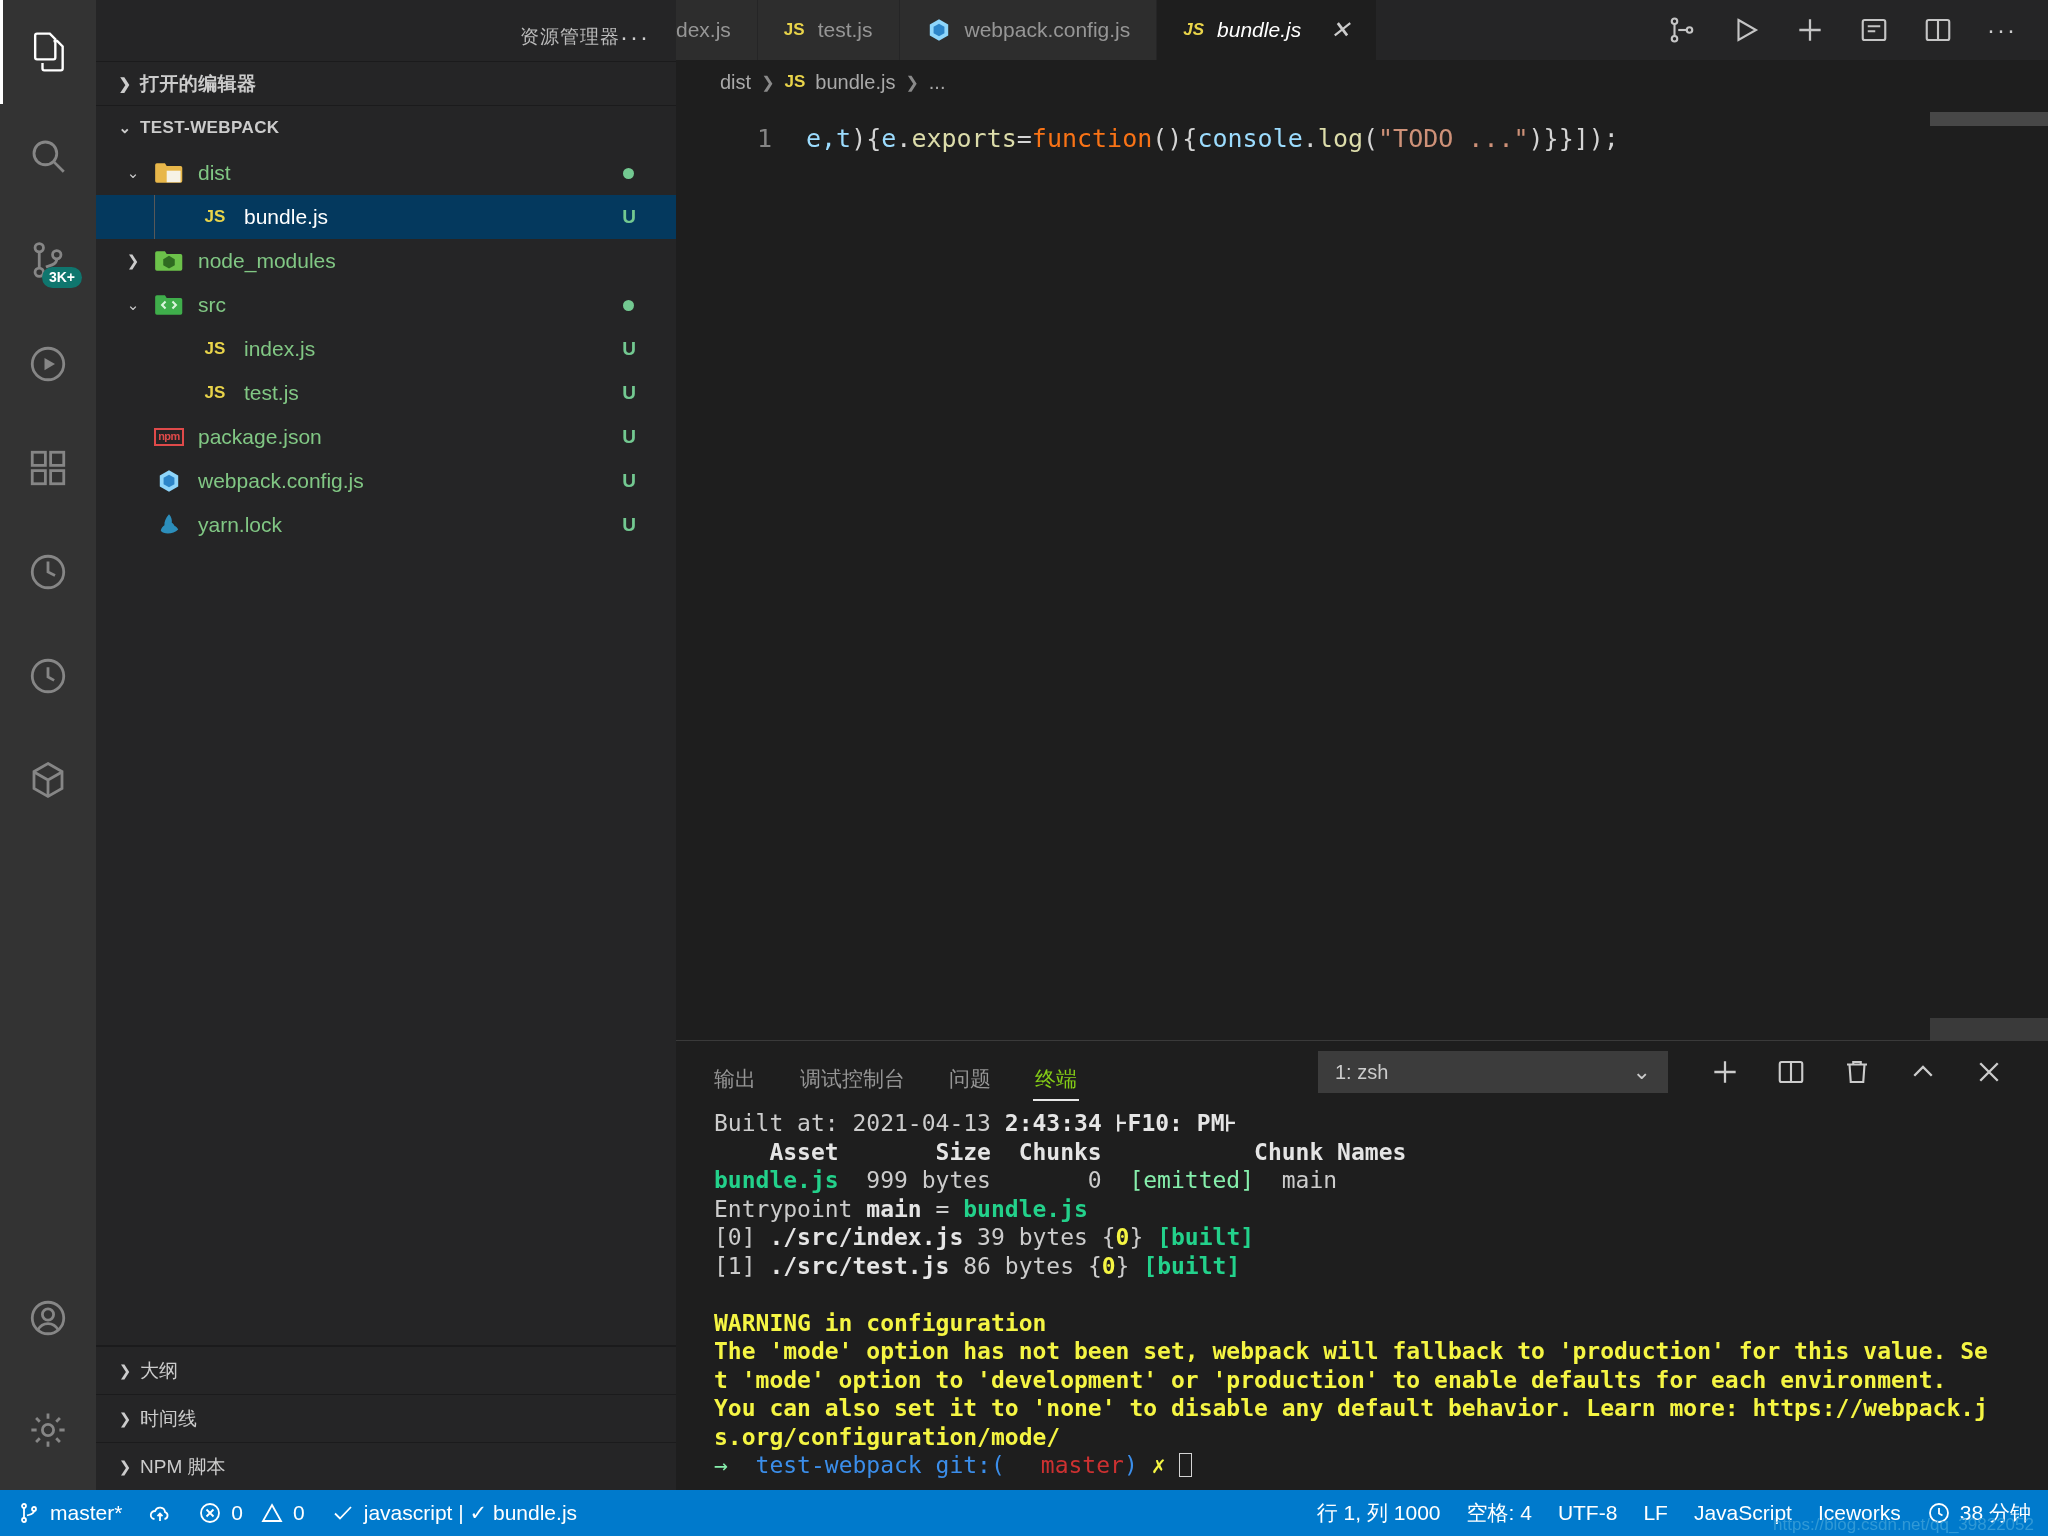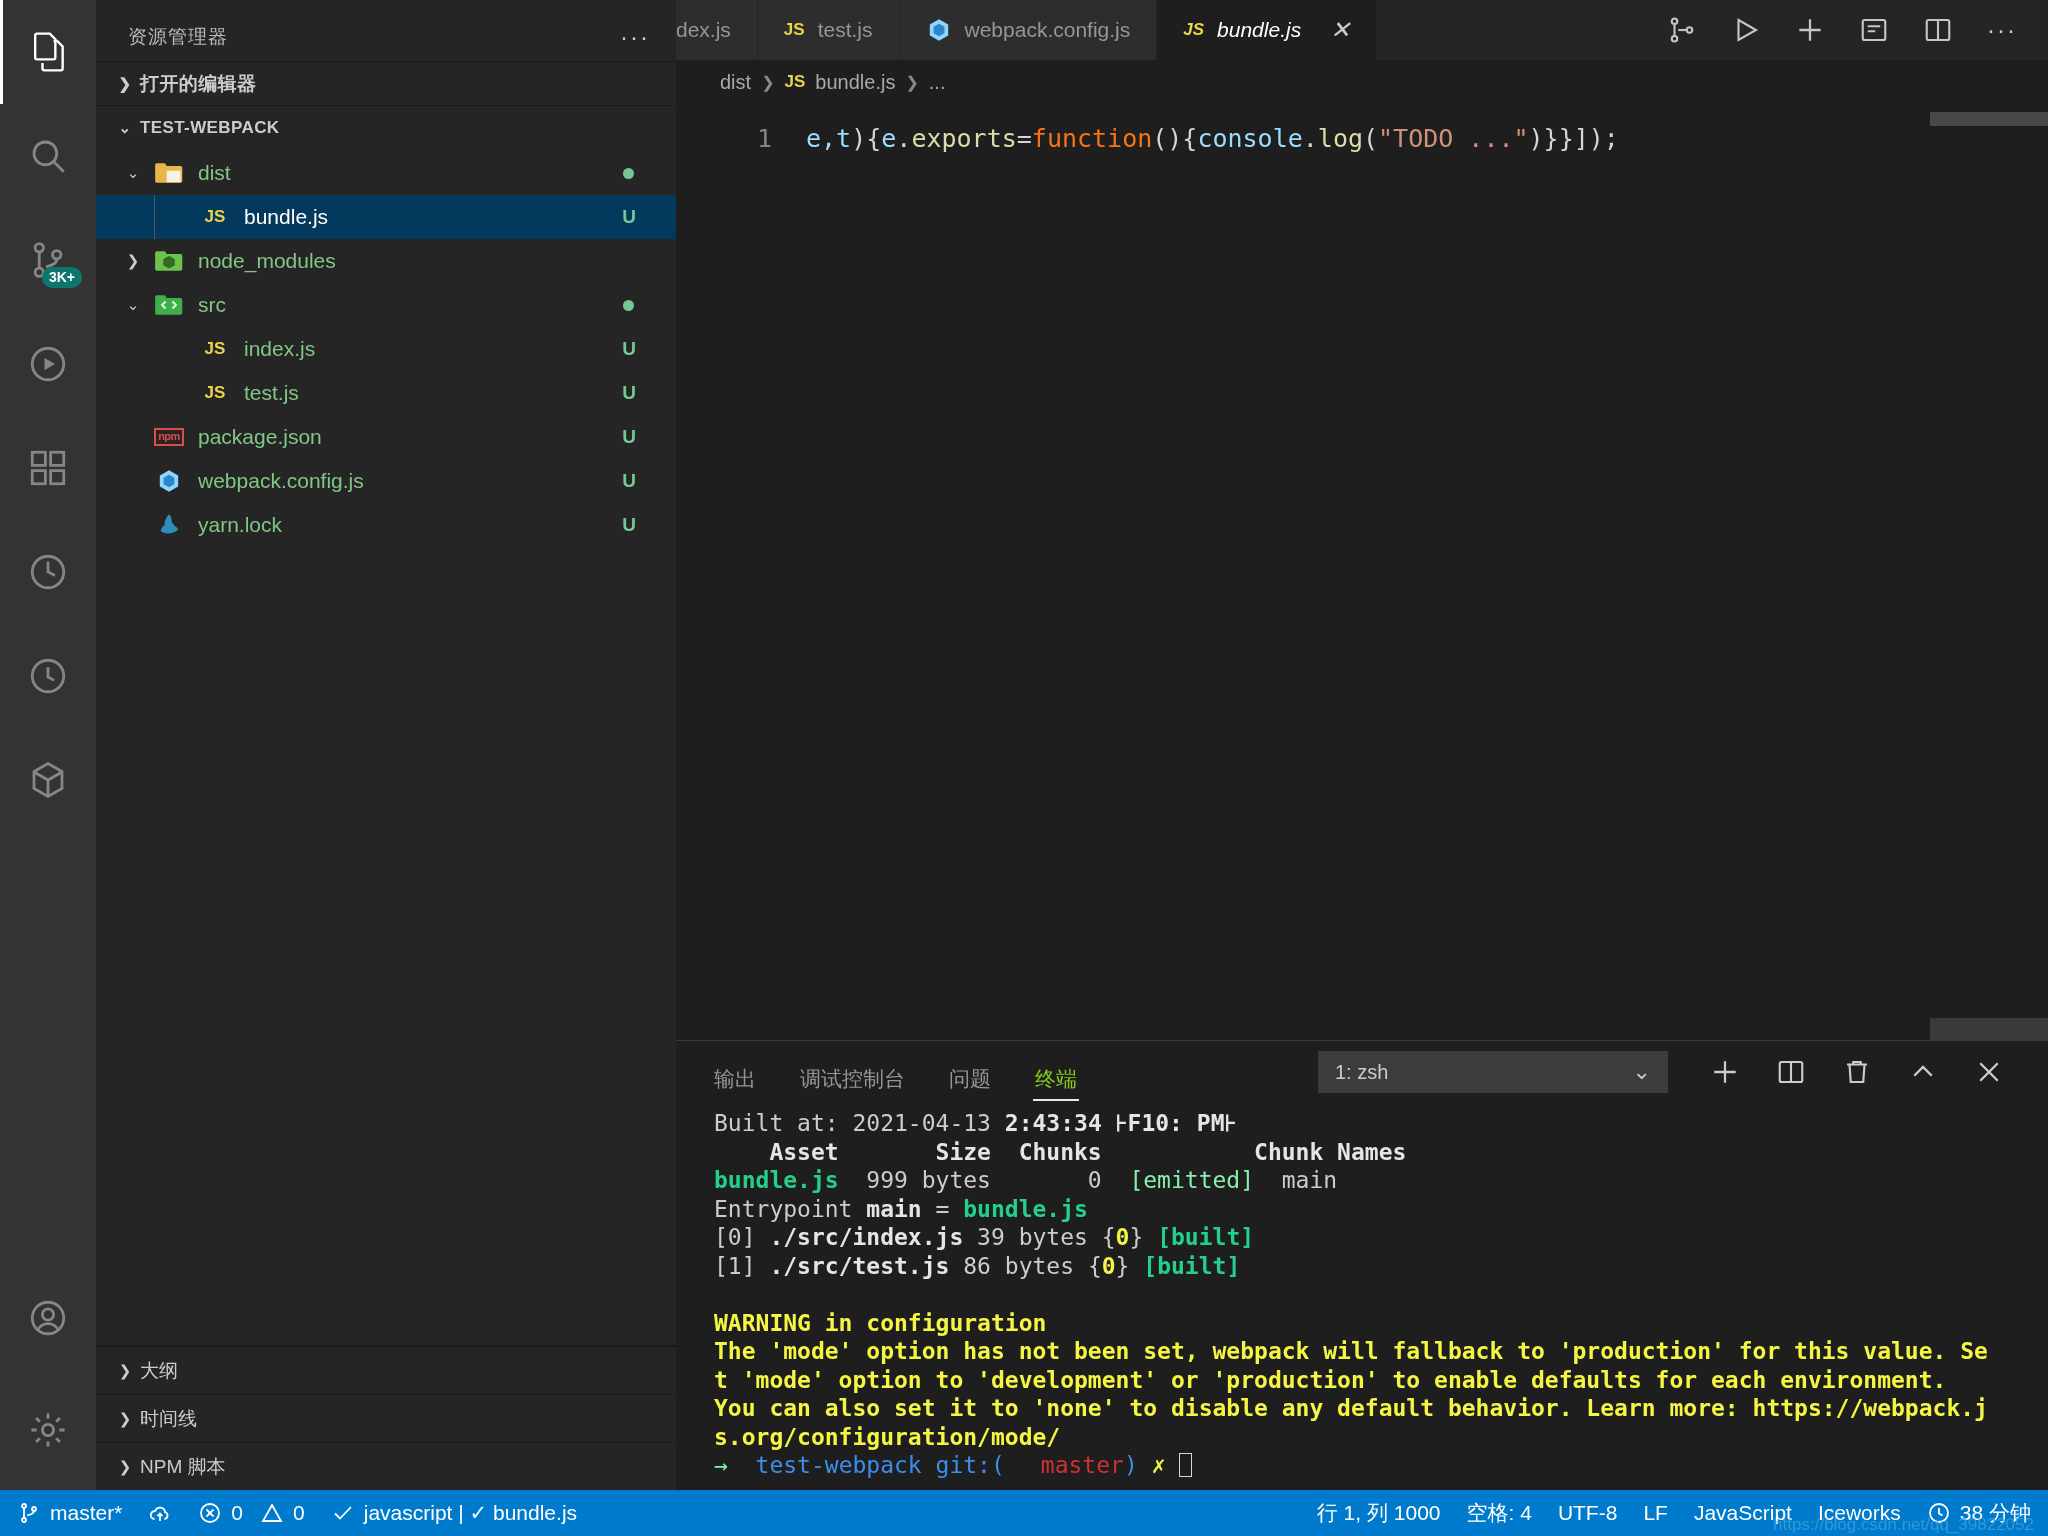--- a/index.html
+++ b/index.html
@@ -50,21 +50,21 @@
     font-size: 14px; font-weight: bold; border-radius: 14px; padding: 2px 7px; line-height: 1.2;
     min-width: 28px; text-align: center;
   }
 
   
   .sidebar {
     width: 580px; flex: 0 0 580px; background: #252526;
     display: flex; flex-direction: column; color: #cccccc;
   }
   .side-header {
-    height: 48px; display: flex; align-items: center; justify-content: space-between;
+    height: 48px; display: flex; align-items: center; justify-content: flex-end;
     padding: 0 26px 0 32px; font-size: 19px; color: #bbbbbb; letter-spacing: 1px;
     margin-top: 13px;
   }
   .dots-icon { font-size: 24px; color: #cccccc; letter-spacing: 2px; line-height: 1; }
   .section-row {
     height: 44px; display: flex; align-items: center; font-size: 17px;
     font-weight: bold; color: #cccccc; padding-left: 14px; letter-spacing: .4px;
     border-top: 1px solid #1b1b1c;
   }
   .chev {

